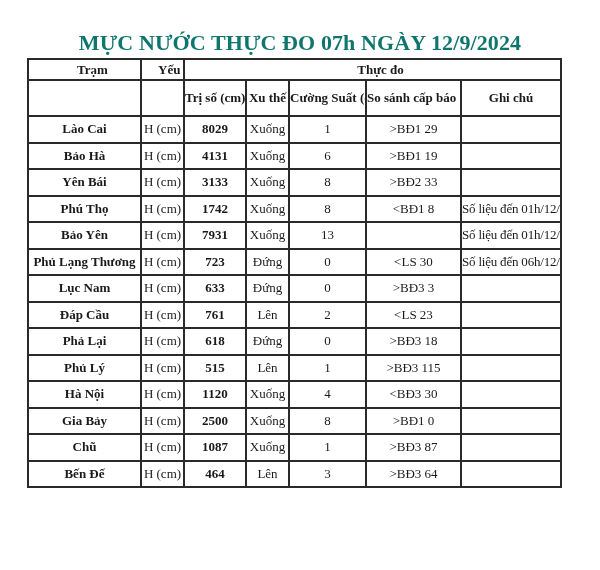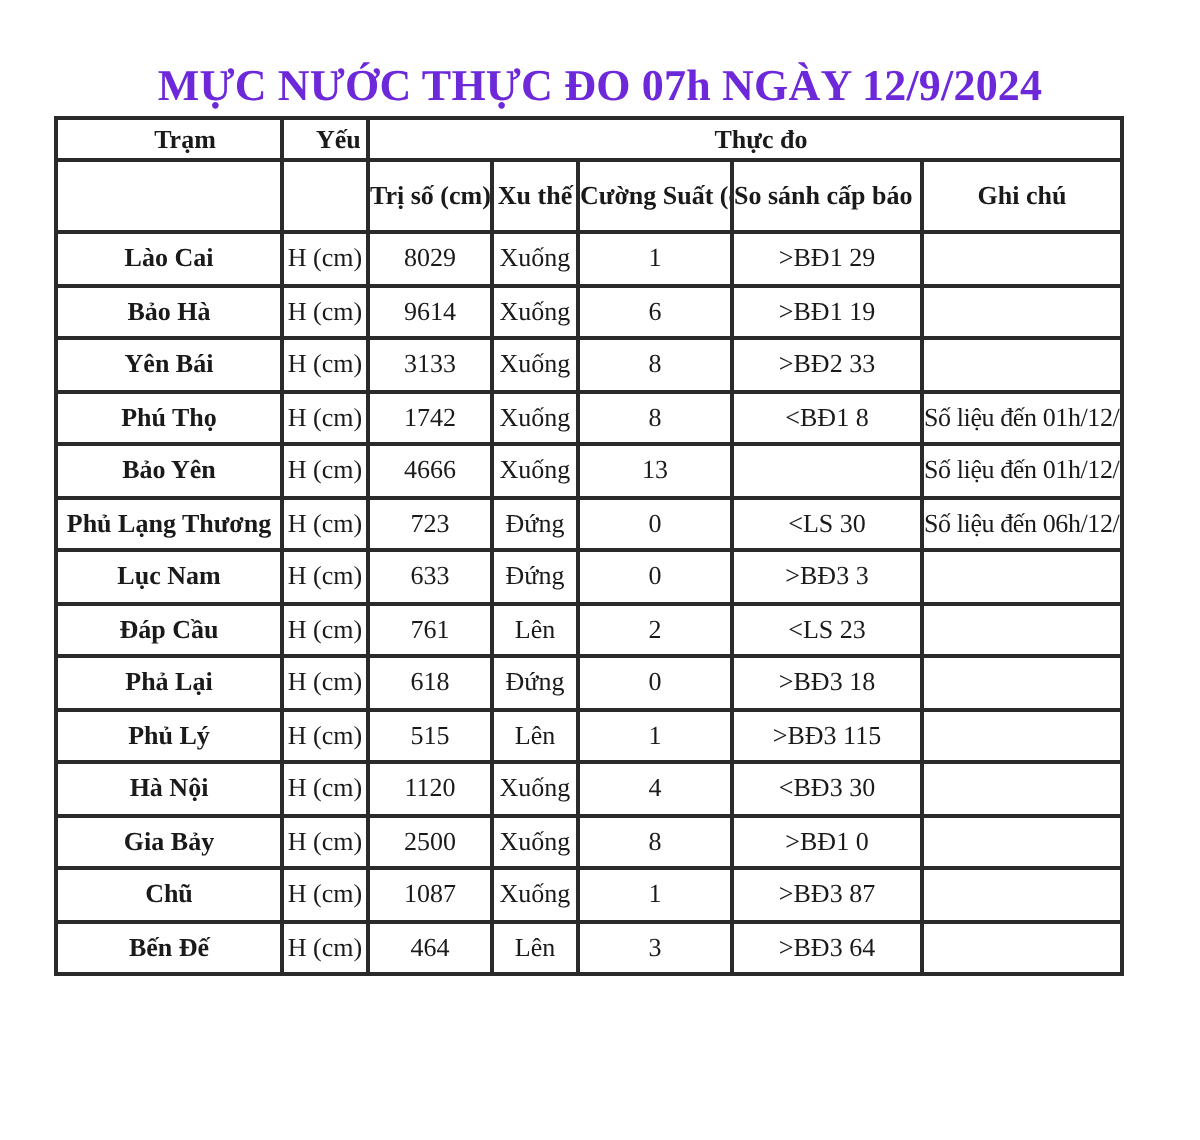--- a/index.html
+++ b/index.html
@@ -1,30 +1,30 @@
 <!DOCTYPE html>
 <html><head>
 <meta charset="utf-8">
 <style>
   html, body { margin: 0; padding: 0; background: #ffffff; }
   body { width: 600px; height: 570px; position: relative; overflow: hidden;
          font-family: "Liberation Serif", "DejaVu Serif", serif; color: #1a1a1a; }
   .title { position: absolute; left: 0; top: 30px; width: 600px; text-align: center;
-           font-size: 22px; font-weight: bold; letter-spacing: 0.1px; color: #6d28d9; }
+           font-size: 22px; font-weight: bold; letter-spacing: 0.1px; color: #0f766e; }
   table.data { position: absolute; left: 27px; top: 58px; border-collapse: collapse;
                table-layout: fixed; width: 533px; }
   table.data td, table.data th { border: 2px solid #2a2a2a; padding: 0; text-align: center;
                vertical-align: middle; font-size: 13px; line-height: 14px; overflow: hidden; white-space: nowrap; }
   table.data th { font-weight: bold; }
   tr.h1 th { height: 19px; padding-left: 16px; }
   tr.h2 th { height: 34px; }
   tr.row td { height: 24.5px; }
   td.station { font-weight: bold; font-size: 13px; font-family: Liberation Serif, serif; }
   td.elem { font-size: 13px; text-align: left; padding-left: 2px; }
-  td.value { font-weight: normal; margin-top: 39px; }
+  td.value { font-weight: bold; margin-top: 39px; }
   td.trend { font-size: 13px; }
   td.note { font-size: 9.5px; letter-spacing: -0.2px; }
   .wrap { white-space: normal; }
 </style>
 </head>
 <body>
 
 <div class="title">MỰC NƯỚC THỰC ĐO 07h NGÀY 12/9/2024</div>
 
 <table class="data">
@@ -60,21 +60,21 @@
     <td class="value">8029</td>
     <td class="trend">Xuống</td>
     <td>1</td>
     <td>&gt;BĐ1 29</td>
     <td class="note"></td>
   </tr>
 
   <tr class="row">
     <td class="station">Bảo Hà</td>
     <td class="elem">H (cm)</td>
-    <td class="value">9614</td>
+    <td class="value">4131</td>
     <td class="trend">Xuống</td>
     <td>6</td>
     <td>&gt;BĐ1 19</td>
     <td class="note"></td>
   </tr>
 
   <tr class="row">
     <td class="station">Yên Bái</td>
     <td class="elem">H (cm)</td>
     <td class="value">3133</td>
@@ -90,21 +90,21 @@
     <td class="value">1742</td>
     <td class="trend">Xuống</td>
     <td>8</td>
     <td>&lt;BĐ1 8</td>
     <td class="note">Số liệu đến 01h/12/9</td>
   </tr>
 
   <tr class="row">
     <td class="station">Bảo Yên</td>
     <td class="elem">H (cm)</td>
-    <td class="value">4666</td>
+    <td class="value">7931</td>
     <td class="trend">Xuống</td>
     <td>13</td>
     <td></td>
     <td class="note">Số liệu đến 01h/12/9</td>
   </tr>
 
 
 
   <tr class="row">
     <td class="station">Phủ Lạng Thương</td>

